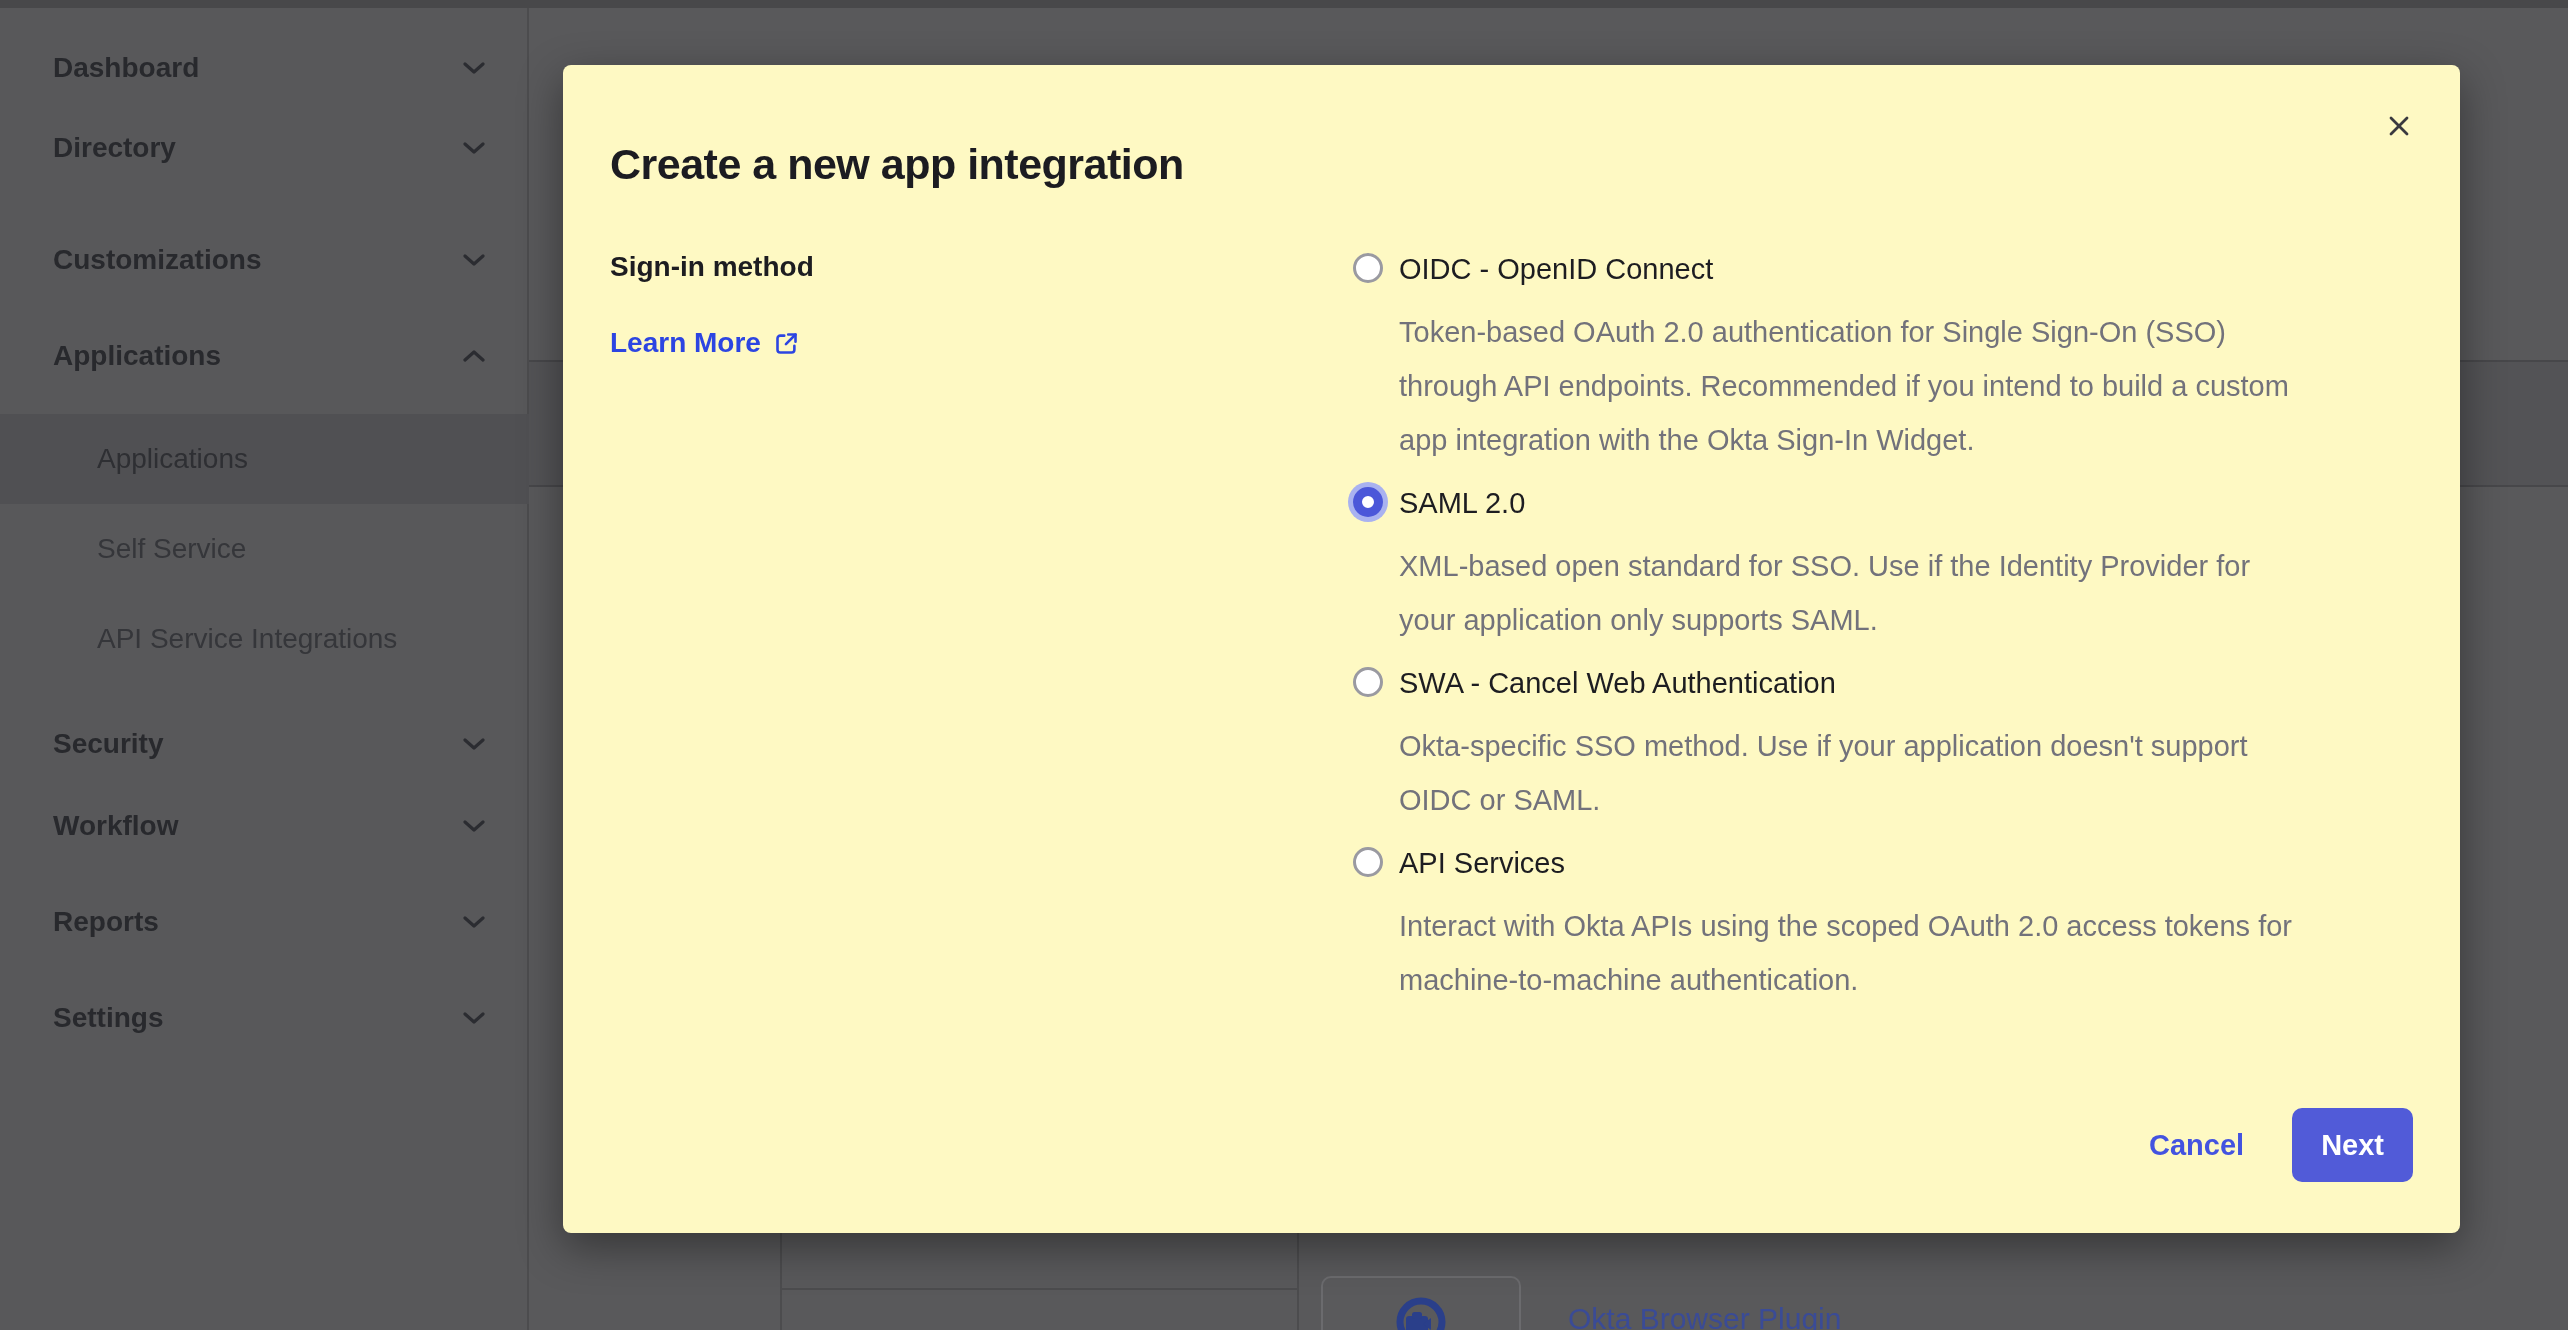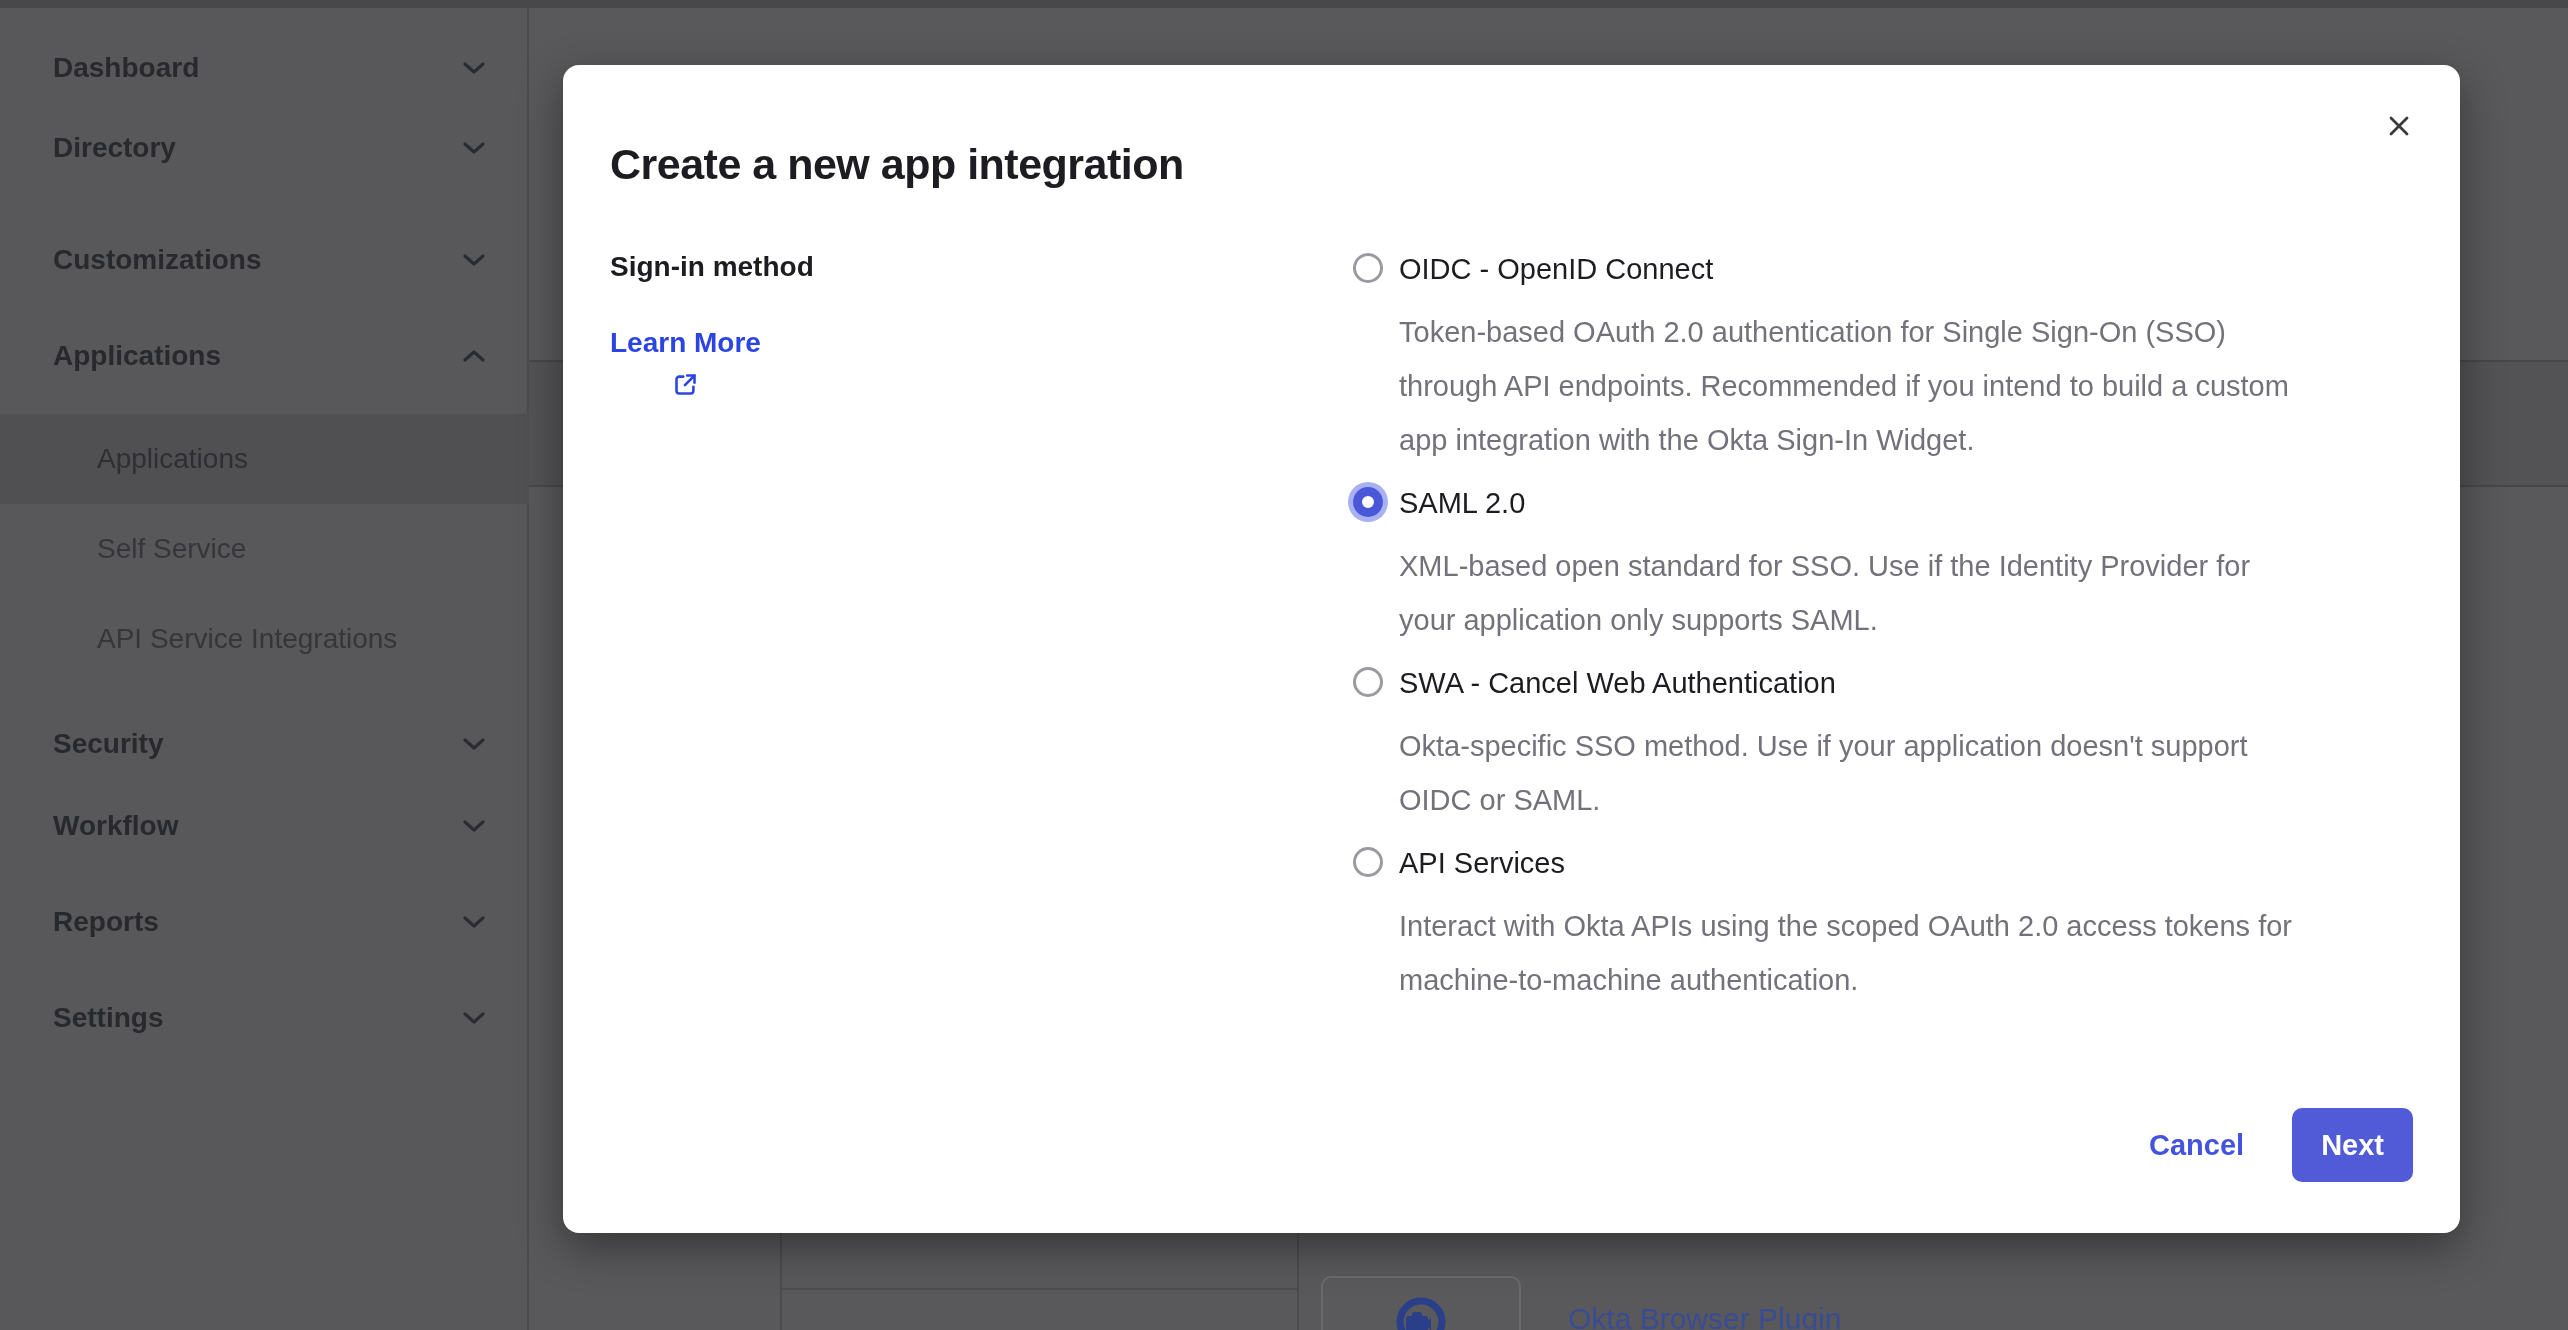--- a/index.html
+++ b/index.html
@@ -23,29 +23,29 @@
   .band{position:absolute;left:529px;top:360px;width:2039px;height:127px;background:#535356;
         border-top:2px solid #47474a;border-bottom:2px solid #47474a;}
   .vline{position:absolute;width:2px;background:#4c4c4e;}
   .hline{position:absolute;height:2px;background:#4c4c4e;}
   .catalog-card{position:absolute;left:1321px;top:1276px;width:200px;height:80px;
         background:#5a5a5c;border:2px solid #6b6b6e;border-radius:10px;
         display:flex;justify-content:center;}
   .catalog-card svg{margin-top:16px;}
   .catalog-link{position:absolute;left:1568px;top:1302px;font-size:30px;color:#3a4b96;cursor:pointer;}
   
-  .modal{position:absolute;left:563px;top:65px;width:1897px;height:1168px;background:#ffffff;
-         border-radius:16px;box-shadow:0 14px 44px rgba(0,0,0,0.40);z-index:10;}
+  .modal{position:absolute;left:563px;top:65px;width:1897px;height:1168px;background:#fef9c3;
+         border-radius:8px;box-shadow:0 14px 44px rgba(0,0,0,0.40);z-index:10;}
   .close-btn{position:absolute;top:42px;right:42px;width:38px;height:38px;border:none;background:transparent;
          padding:0;cursor:pointer;display:flex;align-items:center;justify-content:center;}
   .modal-title{position:absolute;left:47px;top:75px;margin:0;font-size:43px;font-weight:700;
          color:#1c1c21;letter-spacing:-0.5px;}
   .section-label{position:absolute;left:47px;top:186px;font-size:28px;font-weight:700;color:#1d1d21;}
   .learn-more{position:absolute;left:47px;top:262px;display:flex;align-items:center;gap:12px;
-         font-size:28px;font-weight:700;color:#2c45e2;cursor:pointer;text-decoration:none;flex-direction:column;}
+         font-size:28px;font-weight:700;color:#2c45e2;cursor:pointer;text-decoration:none;}
   .options{position:absolute;left:790px;top:188px;width:1080px;}
   .opt{margin-bottom:20px;}
   .opt-head{display:flex;align-items:flex-start;gap:16px;height:42px;font-size:29px;color:#1d1d21;cursor:pointer;}
   .radio{flex:none;width:30px;height:30px;border-radius:50%;border:3px solid #9a9aa1;background:#fff;}
   .radio.checked{border:9px solid #4b57d9;box-shadow:0 0 0 5px #a9b2f0;}
   .opt-desc{white-space:pre-line;font-size:29px;line-height:54px;color:#72727b;margin:10px 0 0 46px;}
   .footer{position:absolute;right:47px;top:1042px;height:76px;display:flex;align-items:center;gap:48px;}
   .cancel-link{font-size:29px;font-weight:700;color:#4353e0;background:none;border:none;cursor:pointer;
          font-family:"Liberation Sans",sans-serif;padding:0;}
   .next-btn{height:74px;padding:0 29px;background:#515bd8;border:none;border-radius:10px;

